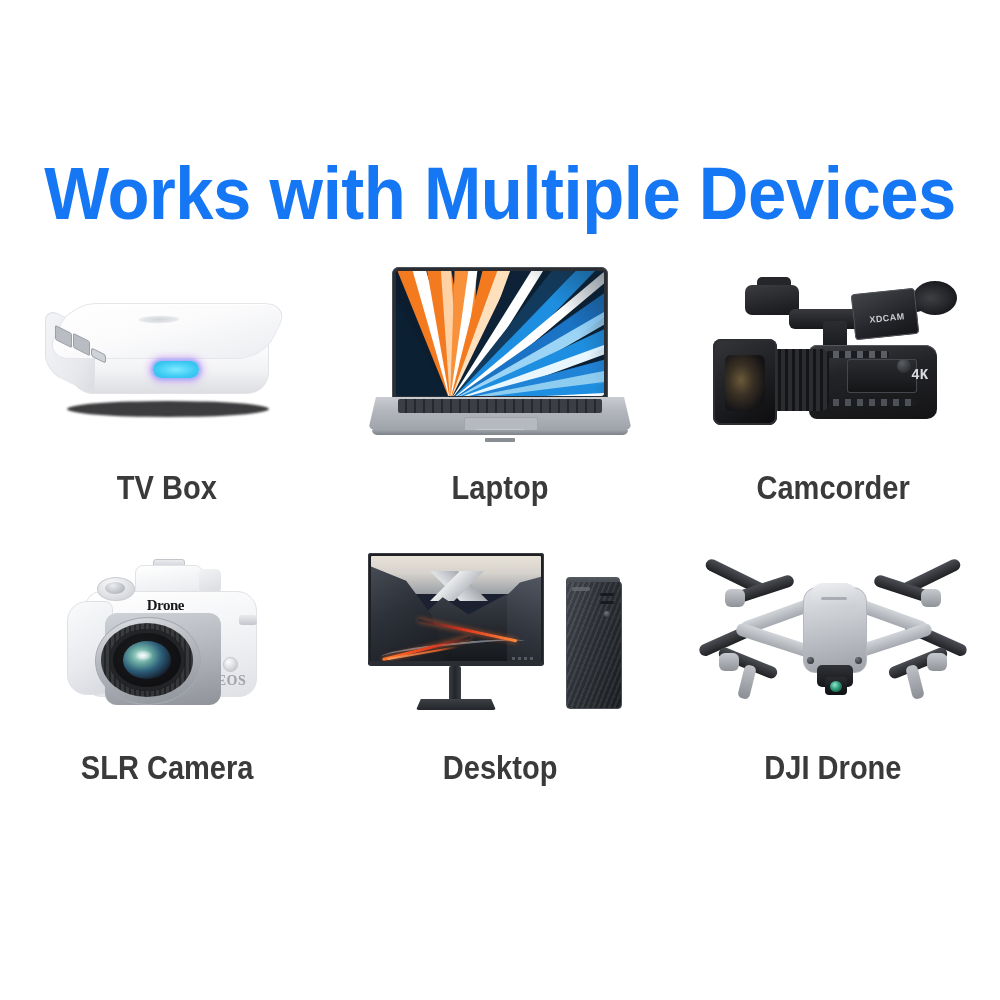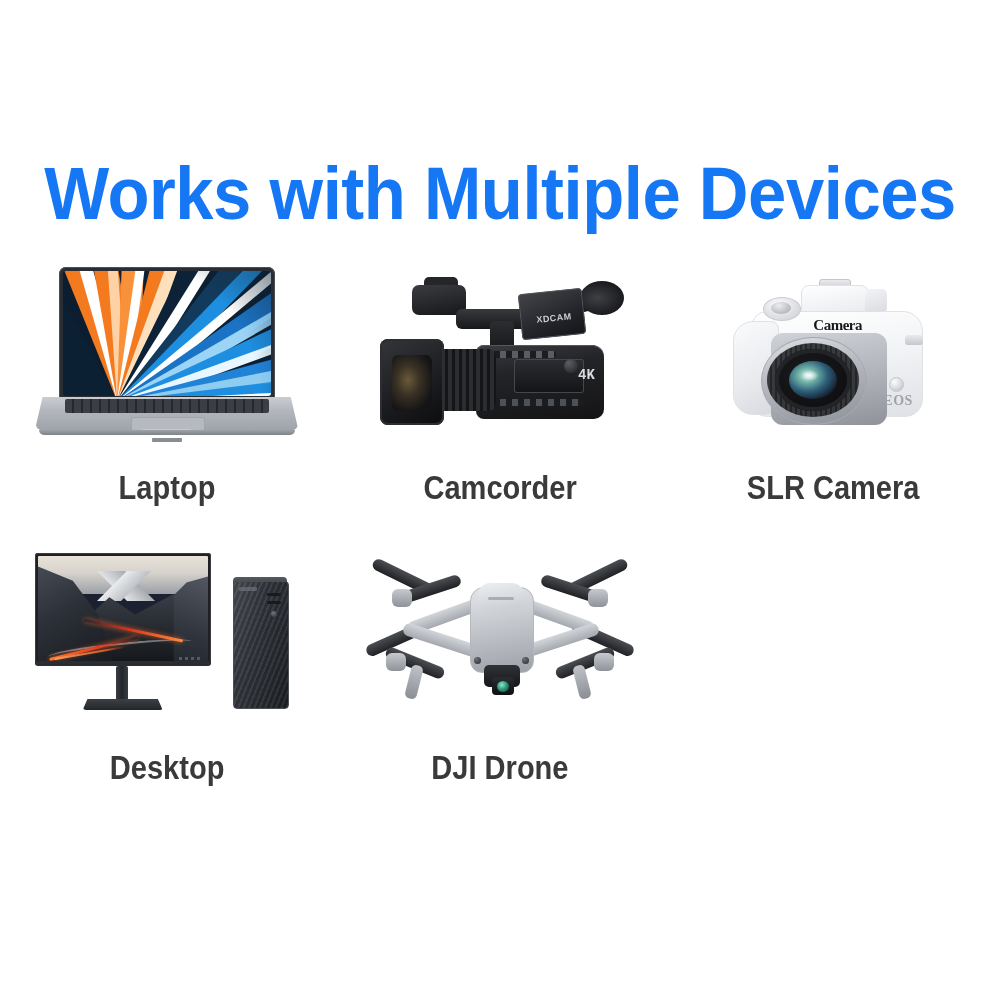--- a/index.html
+++ b/index.html
@@ -518,20 +518,36 @@
     background:#6d7178; border-radius:1px; opacity:.7;
   }
 </style>
 </head>
 <body>
 
 <h1 id="page-title">Works with Multiple Devices</h1>
 
 <div id="device-grid">
 
+  <div class="device-cell">
+    <div class="device-art">
+      <div class="tvbox-wrap">
+        <div class="tvbox-shadow"></div>
+        <div class="tvbox-front"></div>
+        <div class="tvbox-left"></div>
+        <div class="tvbox-top"></div>
+        <div class="tvbox-logo"></div>
+        <div class="tvbox-port p1"></div>
+        <div class="tvbox-port p2"></div>
+        <div class="tvbox-port p3"></div>
+        <div class="tvbox-led"></div>
+      </div>
+    </div>
+    <div class="device-label">TV Box</div>
+  </div>
 
   <div class="device-cell">
     <div class="device-art">
       <div class="lt-wrap">
         <div class="lt-lid">
           <div class="lt-screen">
             <div id="lt-rays">
                 <div class="lt-ray" style="height: 34px; background: linear-gradient(90deg, rgb(12, 29, 48) 0%, rgb(12, 29, 48) 55%, rgba(255, 255, 255, 0.05) 100%); transform: rotate(-118deg);"></div>
                 <div class="lt-ray" style="height: 20px; background: linear-gradient(90deg, rgb(244, 122, 31) 0%, rgb(244, 122, 31) 55%, rgba(255, 255, 255, 0.05) 100%); transform: rotate(-112deg);"></div>
                 <div class="lt-ray" style="height: 13px; background: linear-gradient(90deg, rgb(255, 255, 255) 0%, rgb(255, 255, 255) 55%, rgba(255, 255, 255, 0.05) 100%); transform: rotate(-106deg);"></div>
@@ -597,21 +613,21 @@
     <div class="device-art">
       <div class="slr-wrap">
         <div class="slr-hotshoe"></div>
         <div class="slr-prism"></div>
         <div class="slr-evf"></div>
         <div class="slr-body"></div>
         <div class="slr-grip"></div>
         <div class="slr-dial"></div>
         <div class="slr-dial-inner"></div>
         <div class="slr-port"></div>
-        <div class="slr-text-canon">Camera</div>
+        <div class="slr-text-canon">Drone</div>
         <div class="slr-dot"></div>
         <div class="slr-btn"></div>
         <div class="slr-text-eos">EOS</div>
         <div class="slr-lens-mount"></div>
         <div class="slr-lens"></div>
         <div class="slr-lens-ring"></div>
         <div class="slr-lens-front"></div>
         <div class="slr-glass"></div>
         <div class="slr-glass-hl"></div>
       </div>

